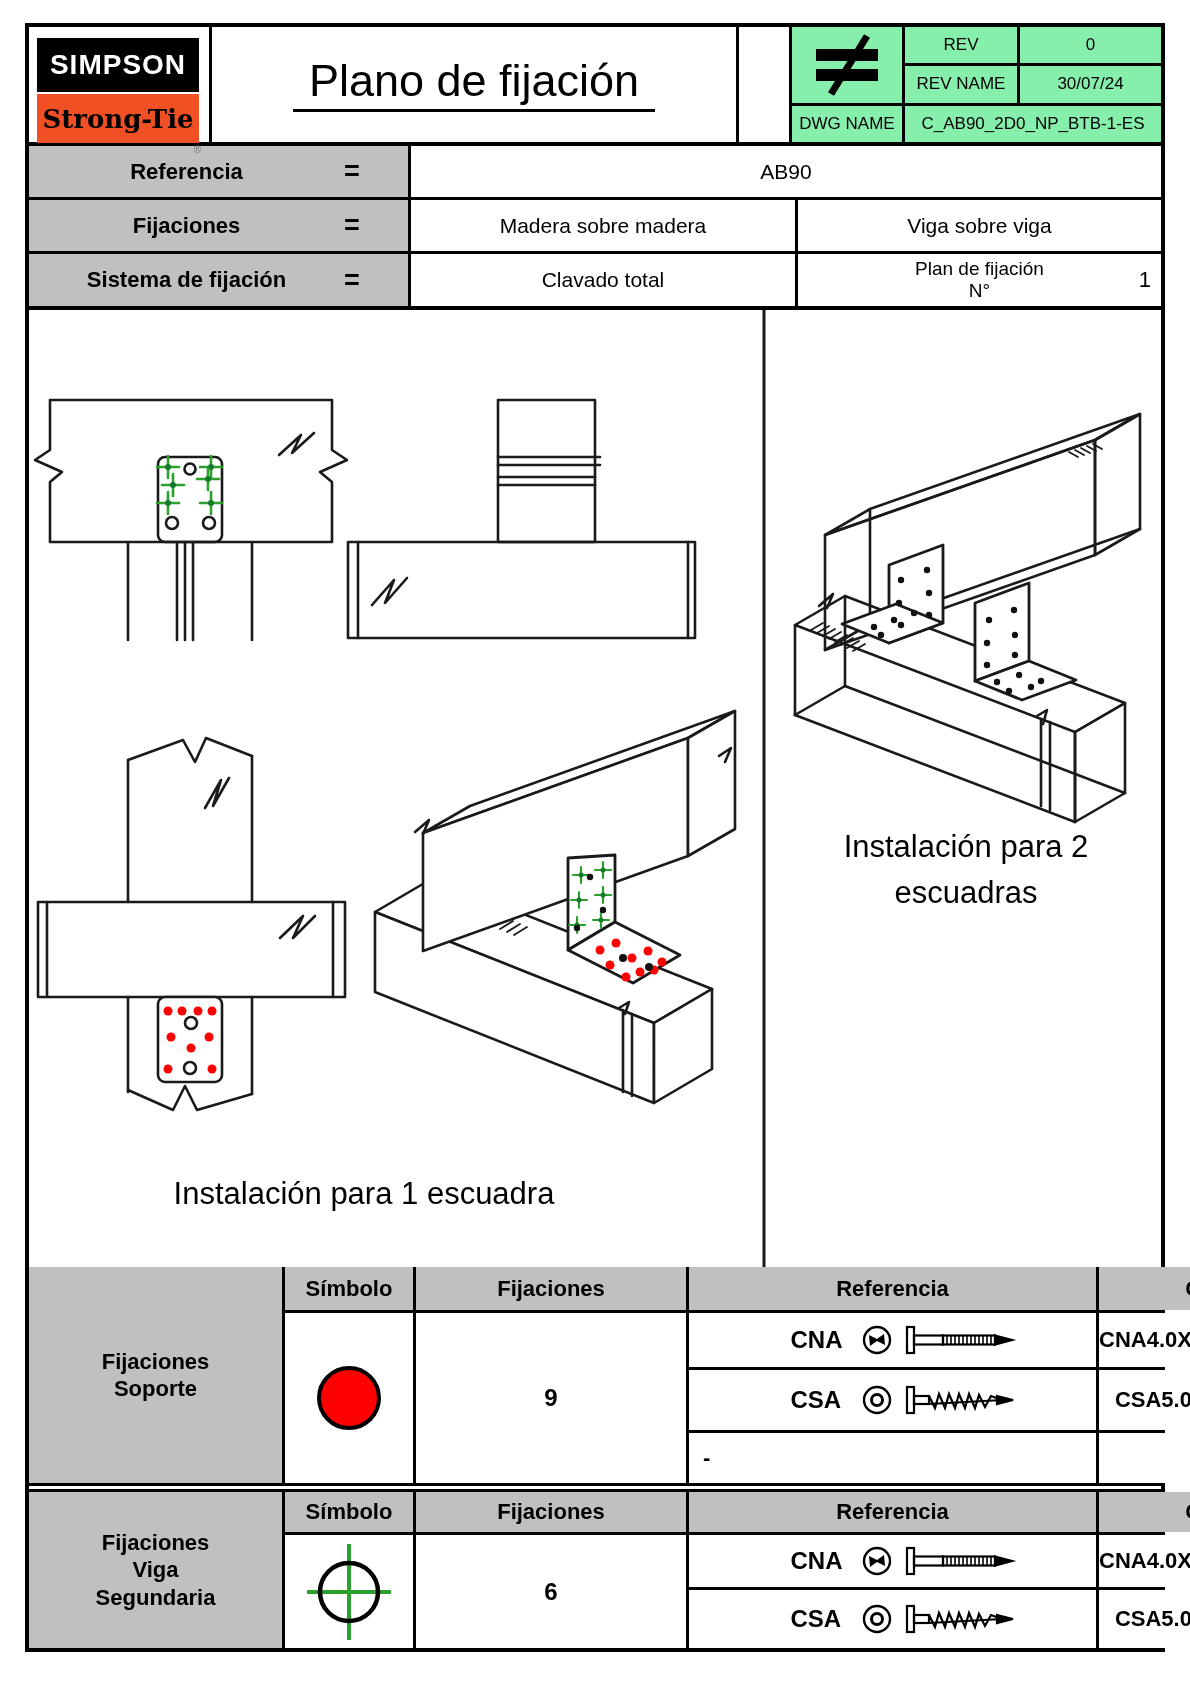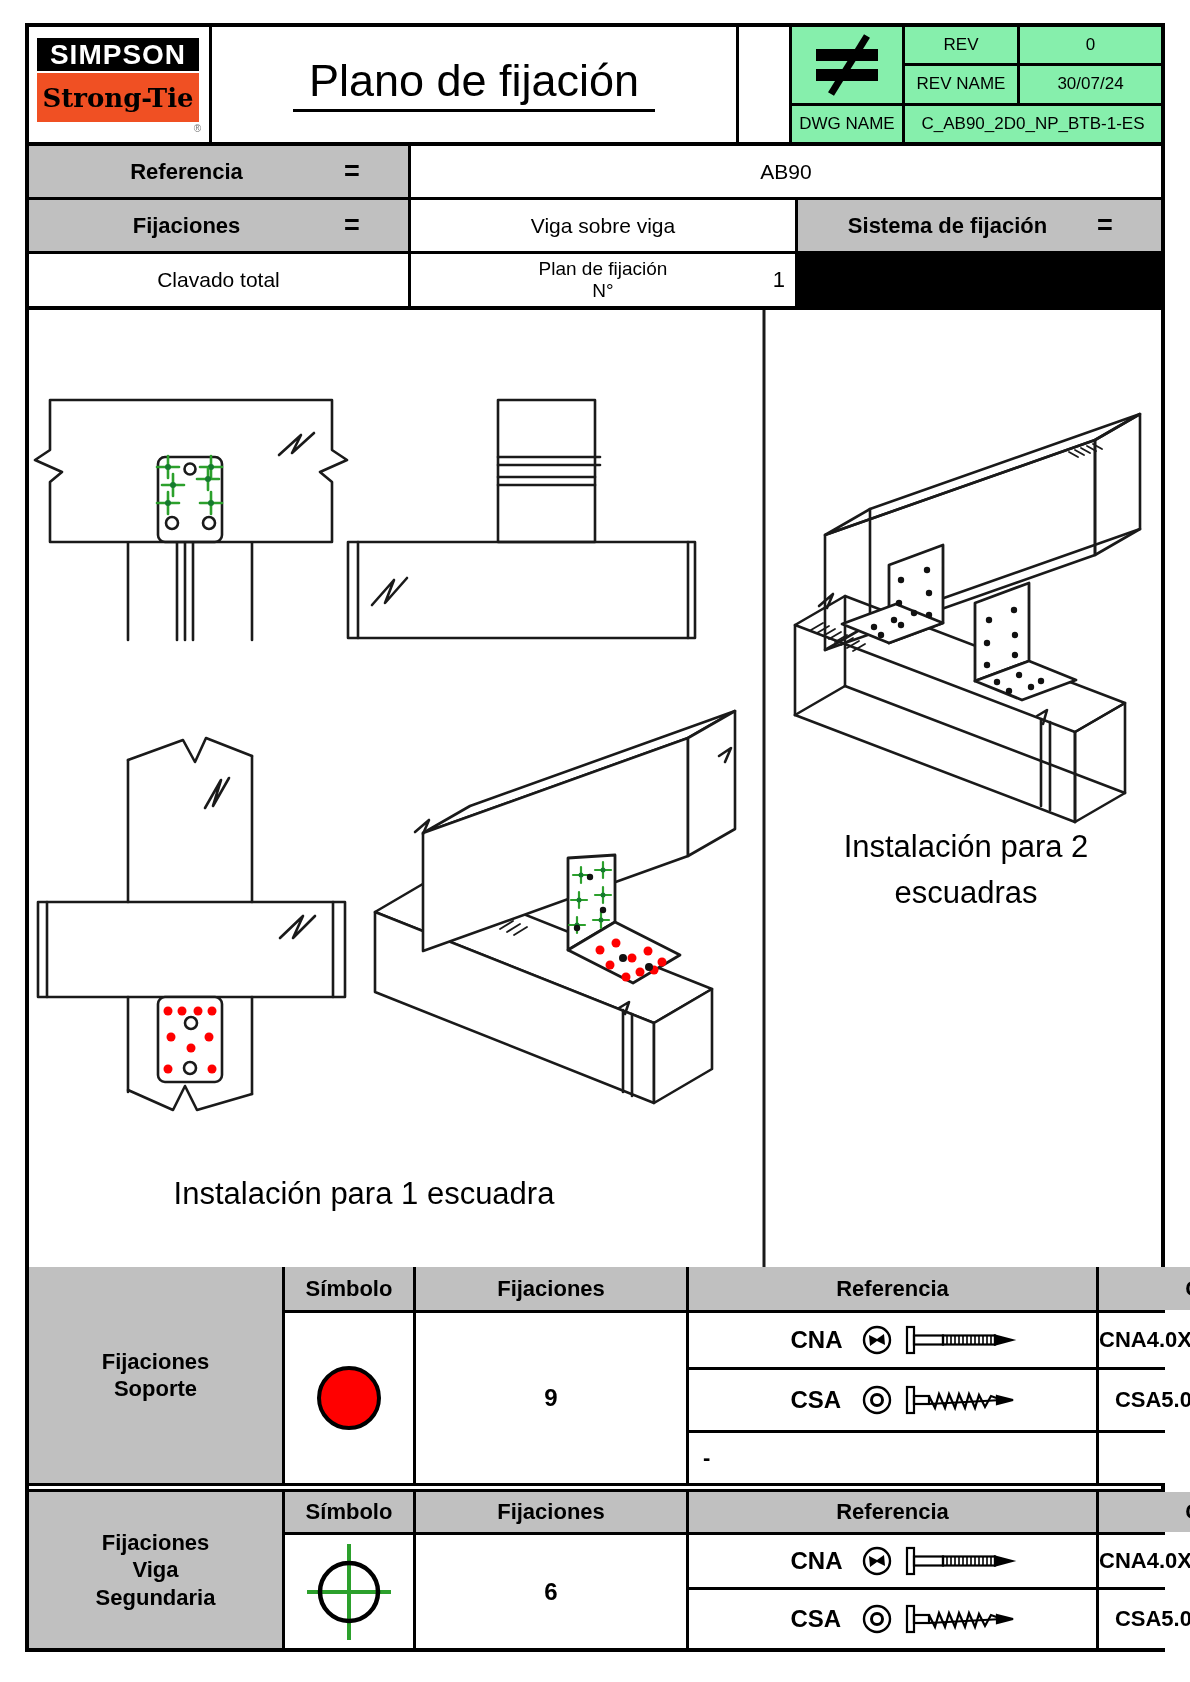--- a/index.html
+++ b/index.html
@@ -12,21 +12,21 @@
     border:4px solid #000; background:#fff;
   }
   
   .header {
     height:115px; border-bottom:4px solid #000;
     display:grid; grid-template-columns:183px 1fr 425px;
   }
   .logo-cell { border-right:3px solid #000; position:relative; }
   .logo-box { position:absolute; left:8px; top:11px; width:162px; }
   .logo-top {
-    background:#000; color:#fff; height:33px; display:flex; align-items:center; justify-content:center;
+    background:#000; color:#fff; height:54px; display:flex; align-items:center; justify-content:center;
     font-weight:bold; font-size:28px; letter-spacing:1px;
   }
   .logo-bottom {
     background:#f05023; color:#000000; height:49px; margin-top:2px;
     display:flex; align-items:center; justify-content:center;
     font-family:"DejaVu Serif", serif; font-weight:bold; font-size:26px;
   }
   .logo-reg { position:absolute; right:-2px; bottom:-12px; font-size:10px; color:#777; }
   .title-cell { display:flex; align-items:center; justify-content:center; }
   .main-title {
@@ -122,20 +122,21 @@
       <div class="lblcell">
         <span class="lname">Referencia</span>
         <span class="eq">=</span>
       </div>
       <div class="valcell span2">AB90</div>
 
       <div class="lblcell">
         <span class="lname">Fijaciones</span>
         <span class="eq">=</span>
       </div>
+      <div class="valcell">Madera sobre madera</div>
       <div class="valcell">Viga sobre viga</div>
 
       <div class="lblcell">
         <span class="lname">Sistema de fijación</span>
         <span class="eq">=</span>
       </div>
       <div class="valcell">Clavado total</div>
       <div class="valcell plancell">
         <span>Plan de fijación</span>
         <span>N°</span>

